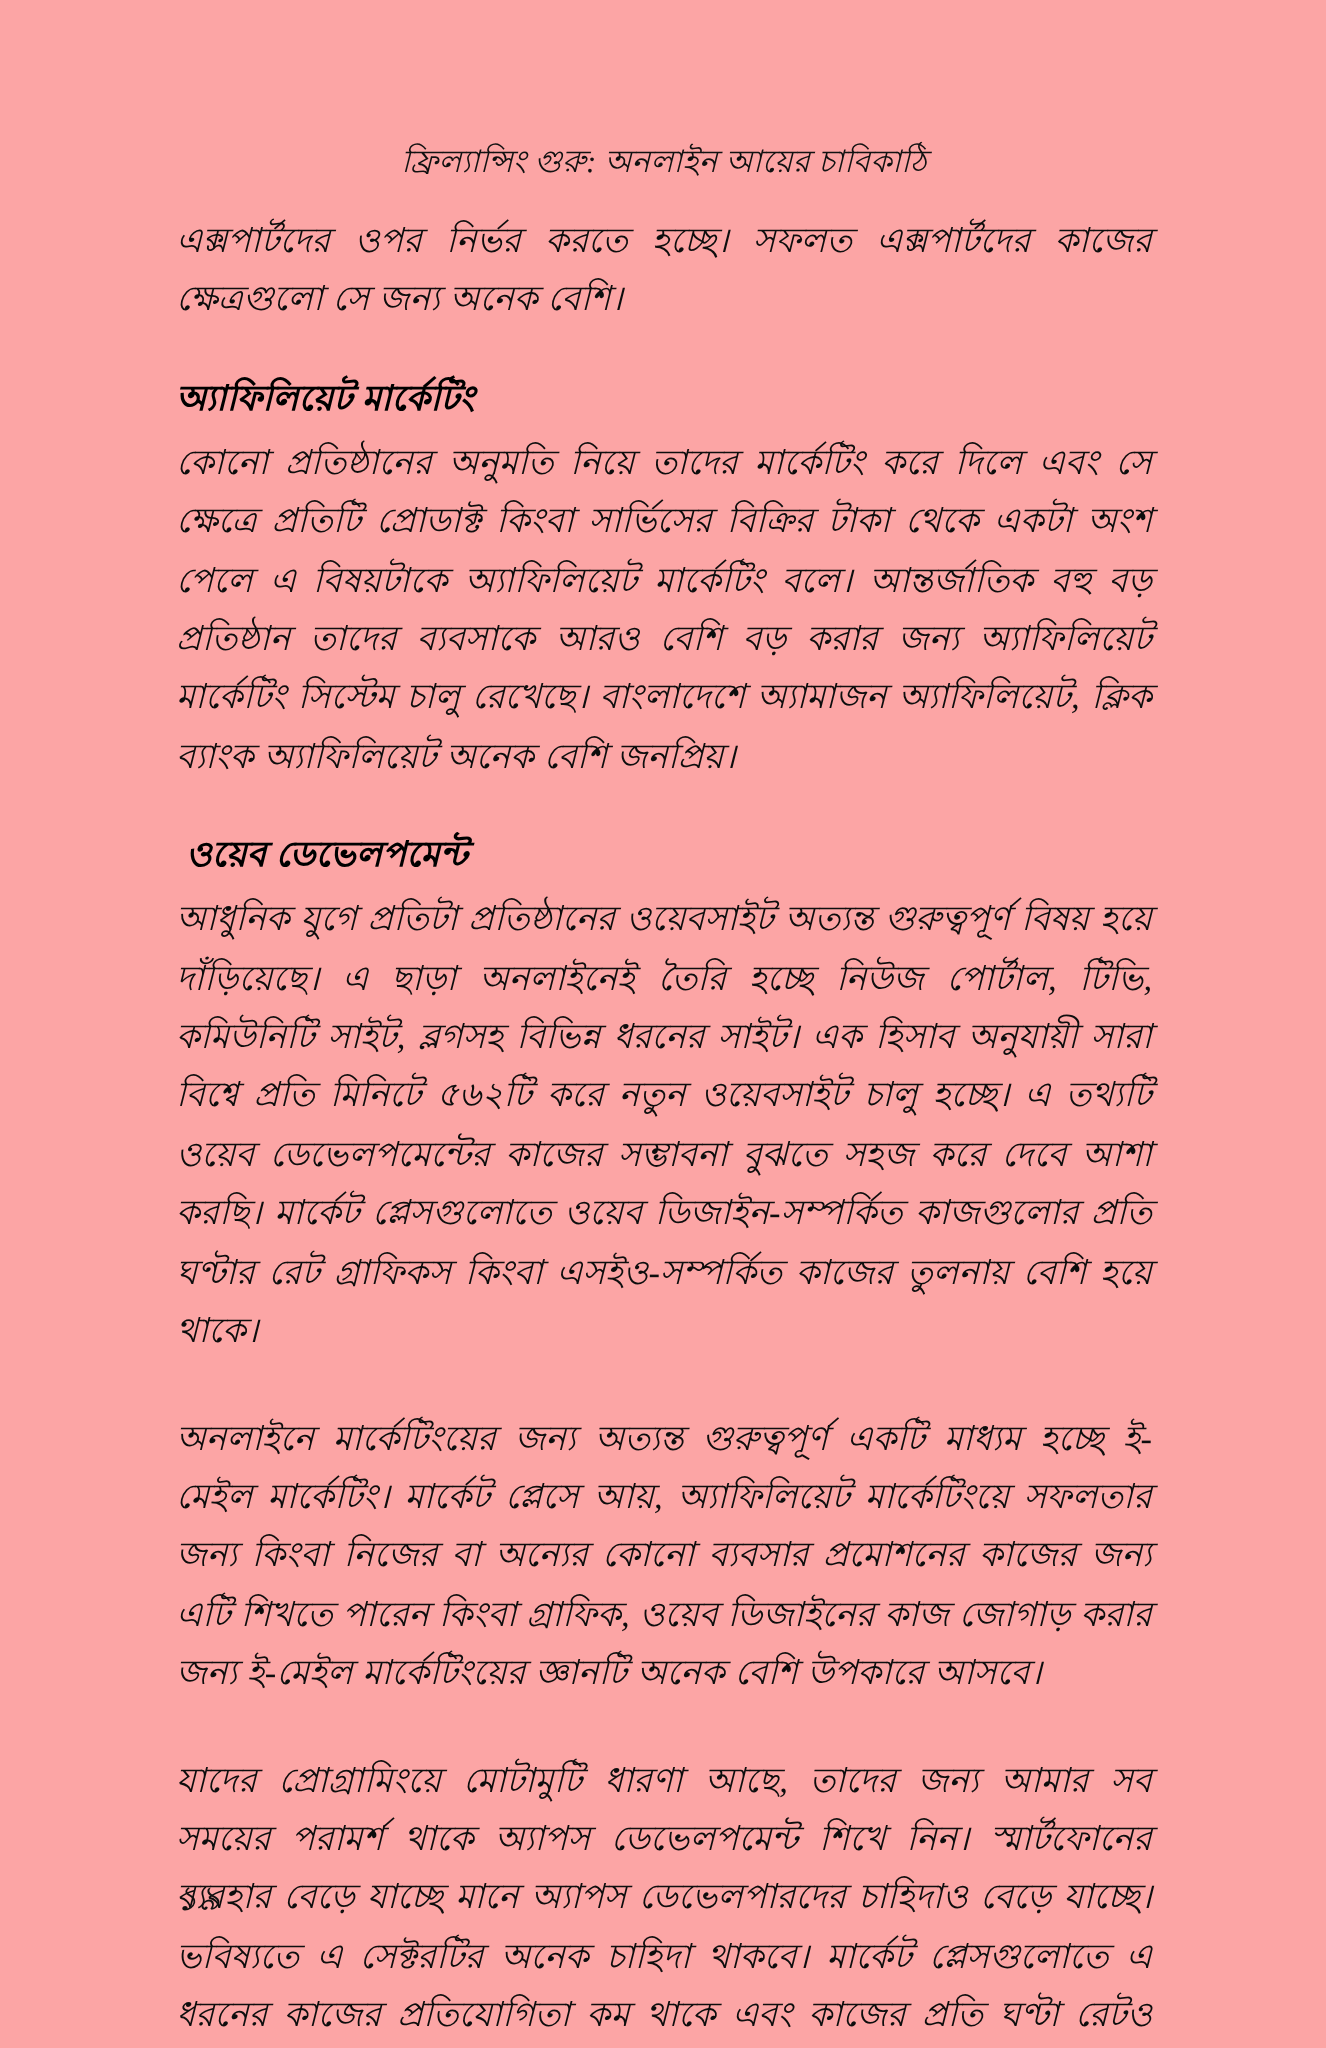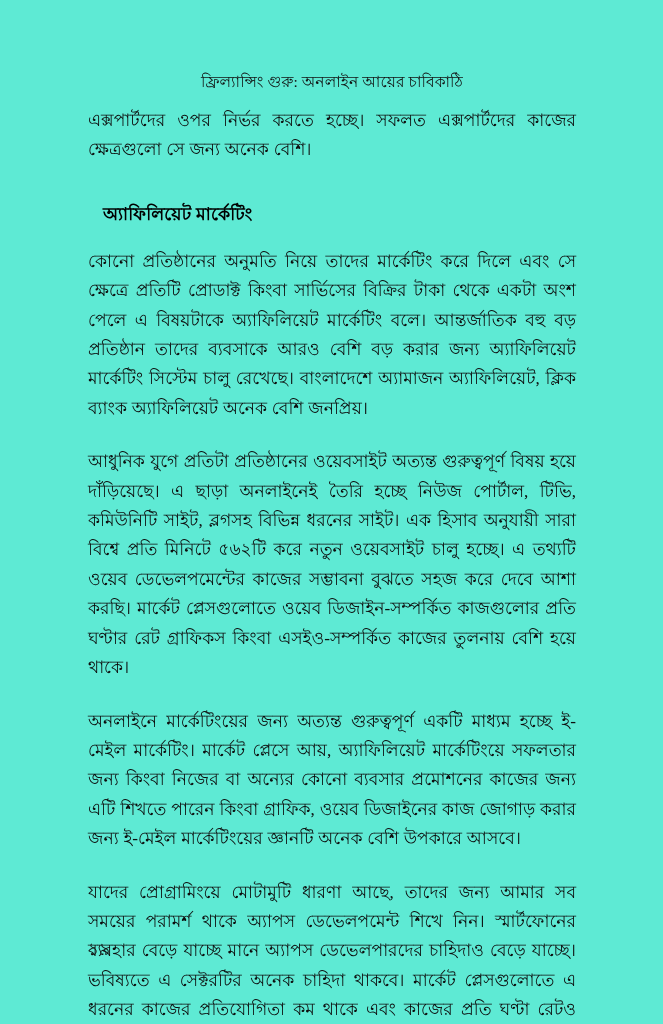--- a/index.html
+++ b/index.html
@@ -5,23 +5,24 @@
   html, body {
     margin: 0;
     padding: 0;
     background: #ffffff;
   }
   .page {
     position: relative;
     width: 663px;
     height: 1024px;
     margin: 0 auto;
-    background: #5eead4;
+    background: #fca5a5;
     overflow: hidden;
     box-sizing: border-box;
+    font-style: italic;
   }
   .content {
     position: absolute;
     left: 88px;
     top: 0;
     width: 488px;
     height: 1024px;
   }
   .running-header {
     position: absolute;
@@ -46,21 +47,21 @@
     font-family: "Liberation Serif", "DejaVu Serif", serif;
     font-size: 17.2px;
     line-height: 29.4px;
     color: #0d0d0d;
     text-align: justify;
     text-justify: inter-word;
     word-spacing: 0.5px;
     hyphens: none;
   }
   h2.section-heading {
-    margin: 15px;
+    margin: 0;
     font-family: "Liberation Serif", "DejaVu Serif", serif;
     font-size: 17.4px;
     font-weight: bold;
     line-height: 28px;
     color: #000000;
     text-align: left;
     letter-spacing: 0.2px;
   }
   .sp-before-heading { height: 20px; }
   .sp-after-heading  { height: 4px; }
@@ -87,20 +88,21 @@
     <div class="body-flow">
 
       <p class="para">এক্সপার্টদের ওপর নির্ভর করতে হচ্ছে। সফলত এক্সপার্টদের কাজের ক্ষেত্রগুলো সে জন্য অনেক বেশি।</p>
 
       <div class="sp-before-heading"></div>
       <h2 class="section-heading">অ্যাফিলিয়েট মার্কেটিং</h2>
       <div class="sp-after-heading"></div>
       <p class="para">কোনো প্রতিষ্ঠানের অনুমতি নিয়ে তাদের মার্কেটিং করে দিলে এবং সে ক্ষেত্রে প্রতিটি প্রোডাক্ট কিংবা সার্ভিসের বিক্রির টাকা থেকে একটা অংশ পেলে এ বিষয়টাকে অ্যাফিলিয়েট মার্কেটিং বলে। আন্তর্জাতিক বহু বড় প্রতিষ্ঠান তাদের ব্যবসাকে আরও বেশি বড় করার জন্য অ্যাফিলিয়েট মার্কেটিং সিস্টেম চালু রেখেছে। বাংলাদেশে অ্যামাজন অ্যাফিলিয়েট, ক্লিক ব্যাংক অ্যাফিলিয়েট অনেক বেশি জনপ্রিয়।</p>
 
       <div class="sp-before-heading"></div>
+      <h2 class="section-heading indent-sm">ওয়েব ডেভেলপমেন্ট</h2>
       <div class="sp-after-heading"></div>
       <p class="para">আধুনিক যুগে প্রতিটা প্রতিষ্ঠানের ওয়েবসাইট অত্যন্ত গুরুত্বপূর্ণ বিষয় হয়ে দাঁড়িয়েছে। এ ছাড়া অনলাইনেই তৈরি হচ্ছে নিউজ পোর্টাল, টিভি, কমিউনিটি সাইট, ব্লগসহ বিভিন্ন ধরনের সাইট। এক হিসাব অনুযায়ী সারা বিশ্বে প্রতি মিনিটে ৫৬২টি করে নতুন ওয়েবসাইট চালু হচ্ছে। এ তথ্যটি ওয়েব ডেভেলপমেন্টের কাজের সম্ভাবনা বুঝতে সহজ করে দেবে আশা করছি। মার্কেট প্লেসগুলোতে ওয়েব ডিজাইন-সম্পর্কিত কাজগুলোর প্রতি ঘণ্টার রেট গ্রাফিকস কিংবা এসইও-সম্পর্কিত কাজের তুলনায় বেশি হয়ে থাকে।</p>
 
       <div class="sp-before-heading"></div>
       <div class="sp-after-heading"></div>
       <p class="para">অনলাইনে মার্কেটিংয়ের জন্য অত্যন্ত গুরুত্বপূর্ণ একটি মাধ্যম হচ্ছে ই-মেইল মার্কেটিং। মার্কেট প্লেসে আয়, অ্যাফিলিয়েট মার্কেটিংয়ে সফলতার জন্য কিংবা নিজের বা অন্যের কোনো ব্যবসার প্রমোশনের কাজের জন্য এটি শিখতে পারেন কিংবা গ্রাফিক, ওয়েব ডিজাইনের কাজ জোগাড় করার জন্য ই-মেইল মার্কেটিংয়ের জ্ঞানটি অনেক বেশি উপকারে আসবে।</p>
 
       <div class="sp-before-heading"></div>
       <div class="sp-after-heading"></div>
       <p class="para">যাদের প্রোগ্রামিংয়ে মোটামুটি ধারণা আছে, তাদের জন্য আমার সব সময়ের পরামর্শ থাকে অ্যাপস ডেভেলপমেন্ট শিখে নিন। স্মার্টফোনের ব্যবহার বেড়ে যাচ্ছে মানে অ্যাপস ডেভেলপারদের চাহিদাও বেড়ে যাচ্ছে। ভবিষ্যতে এ সেক্টরটির অনেক চাহিদা থাকবে। মার্কেট প্লেসগুলোতে এ ধরনের কাজের প্রতিযোগিতা কম থাকে এবং কাজের প্রতি ঘণ্টা রেটও অনেক বেশি হয়।</p>

